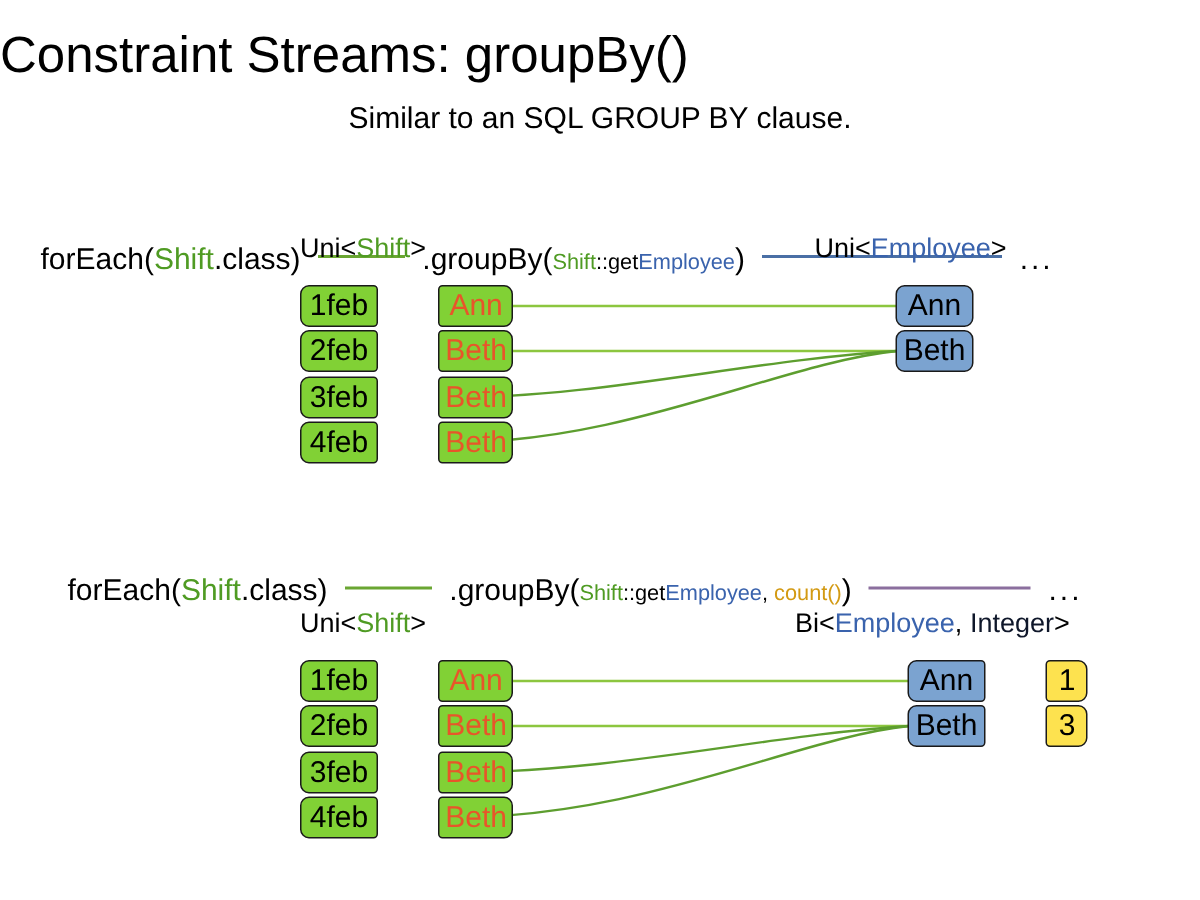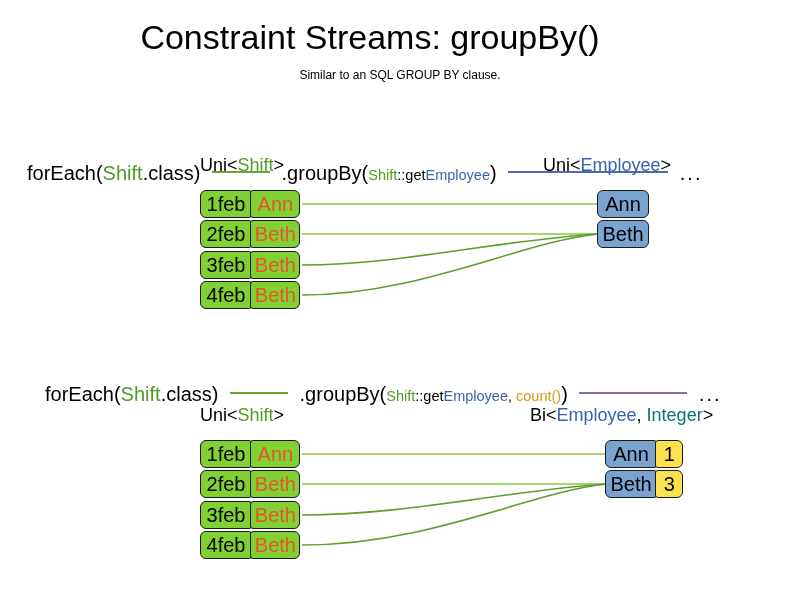--- a/index.html
+++ b/index.html
@@ -15,34 +15,33 @@
     font-family: "Liberation Sans", sans-serif;
     color: #000000;
   }
 
   
   .title {
     position: absolute;
     top: 18px;
     left: 0;
     width: 644px;
-    text-align: center;
+    text-align: left;
     font-size: 34px;
     font-weight: normal;
     letter-spacing: 0px;
     color: #000000;
-    padding-left: 48px;
   }
   .subtitle {
     position: absolute;
     top: 68px;
     left: 0;
     width: 800px;
     text-align: center;
-    font-size: 12px;
+    font-size: 20px;
     color: #000000;
   }
 
   
   .codeline {
     position: absolute;
     font-size: 20px;
     white-space: nowrap;
     color: #000000;
   }
@@ -70,29 +69,30 @@
 
   
   .typelabel {
     position: absolute;
     font-size: 18px;
     white-space: nowrap;
     color: #000000;
   }
   .typelabel .tok-green { color: #4f9b23; }
   .typelabel .tok-blue  { color: #3a63ad; }
-  .typelabel .tok-gold  { color: #0f766e; }
+  .typelabel .tok-gold  { color: #0f172a; }
 
   
   .grp { position: absolute; }
 
   .cellrow {
     position: absolute;
     display: flex;
     height: 28px;
+    gap: 42px;
   }
   .cell {
     box-sizing: border-box;
     border: 1.6px solid #1a1a1a;
     border-radius: 6px;
     display: flex;
     align-items: center;
     justify-content: center;
     font-size: 20px;
     line-height: 1;

